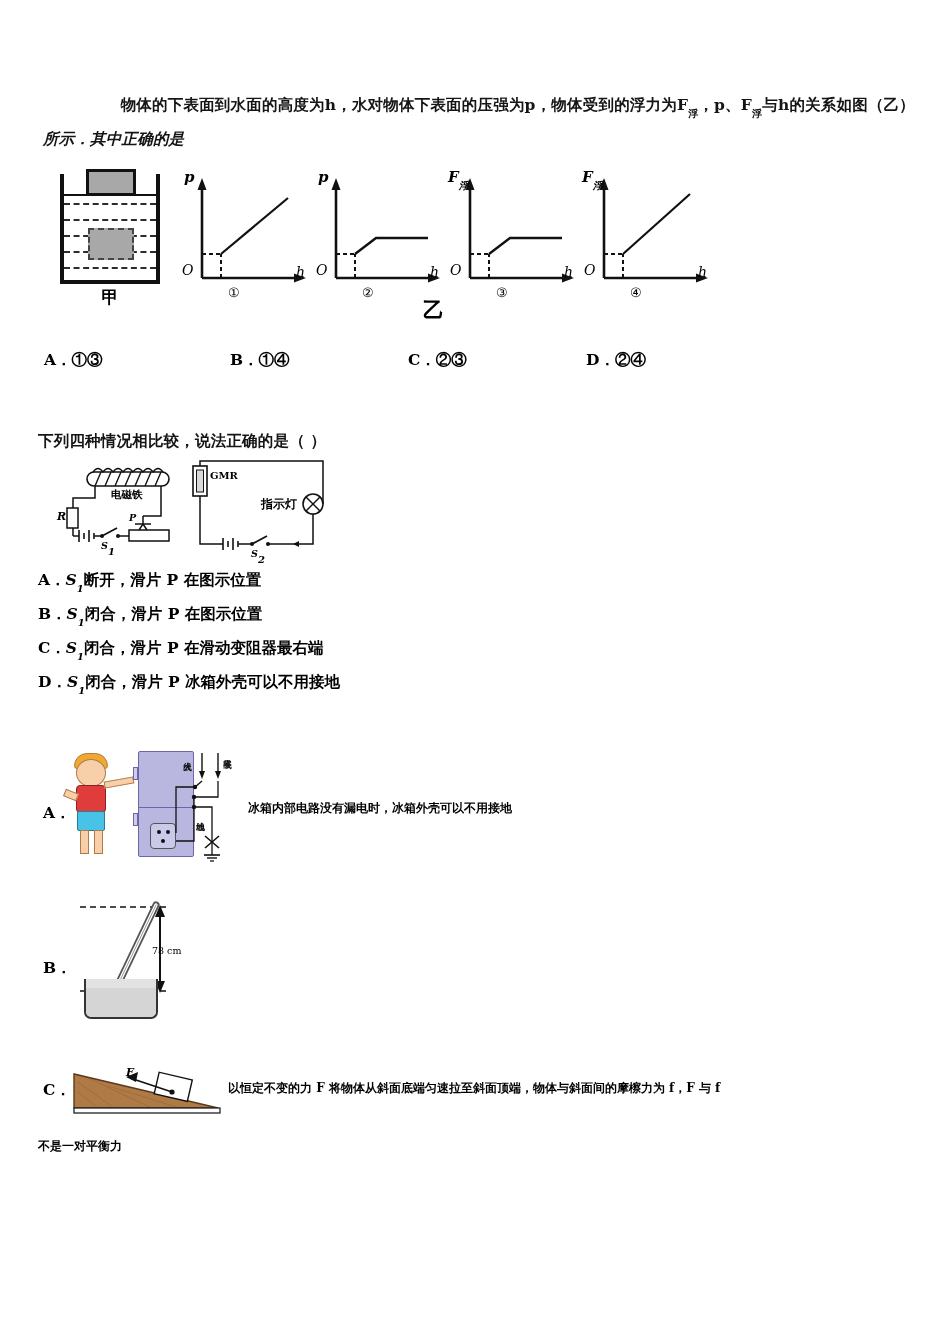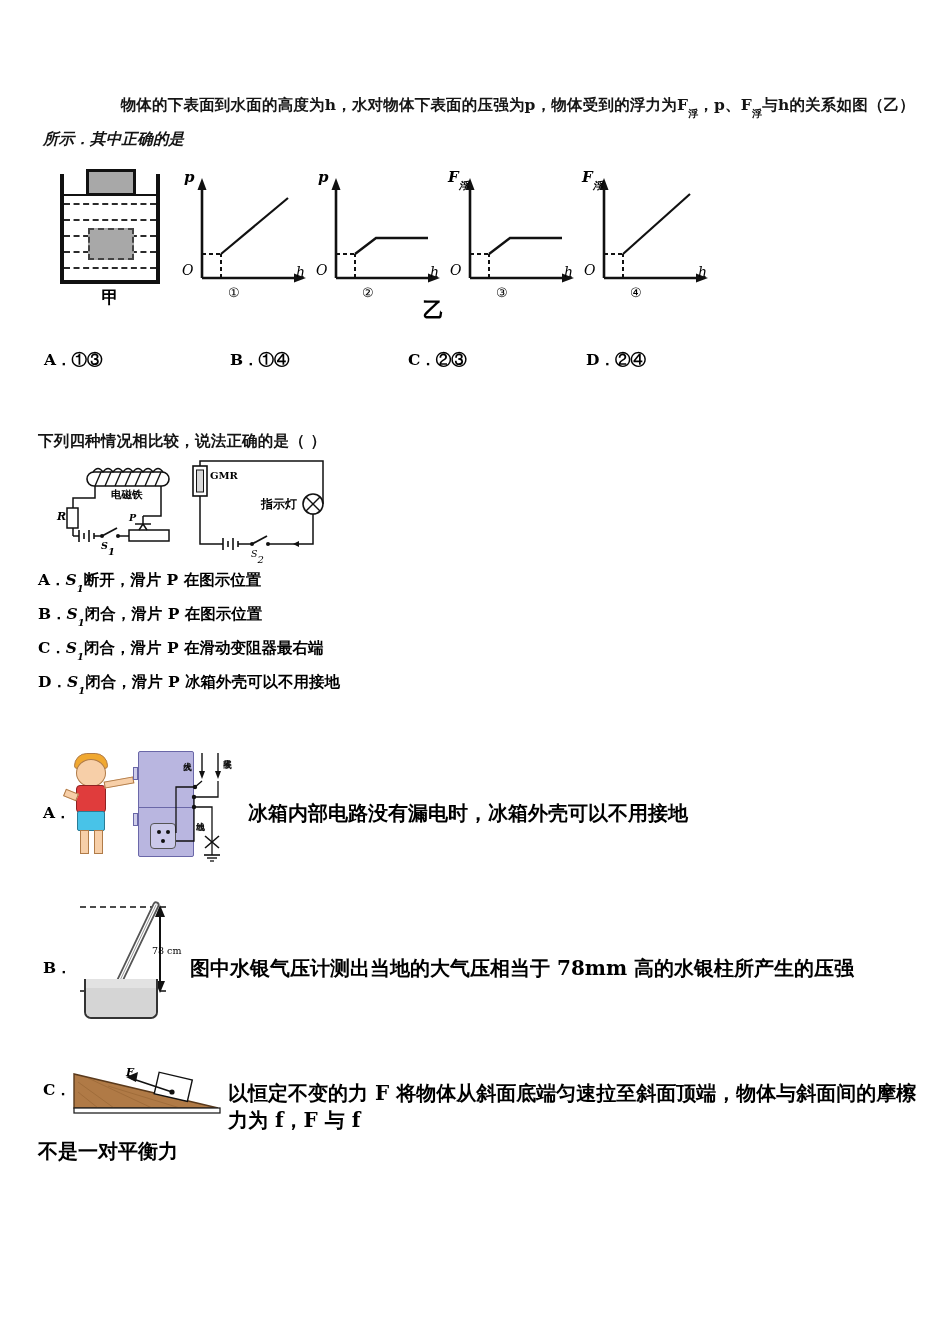--- a/index.html
+++ b/index.html
@@ -143,21 +143,21 @@
   #q5-b-fig  { left: 78px; top: 893px; width: 180px; height: 132px; }
   #q5-b-text { left: 190px; top: 955px; }
 
   
   #q5-c-label { left: 43px; top: 1080px; font-size: 15.5px; font-weight: 700; }
   #q5-c-fig  { left: 68px; top: 1068px; width: 160px; height: 48px; }
   #q5-c-text { left: 228px; top: 1080px; width: 700px; }
   #q5-c-text2 { left: 38px; top: 1138px; }
 
   .opt-text {
-    font-size: 20px; font-weight: 700;
+    font-size: 12px; font-weight: 700;
     font-family: "DejaVu Serif", "Liberation Serif", serif;
   }
 
   
   .fridge-body {
     position: absolute; left: 76px; top: 6px;
     width: 56px; height: 106px;
     background: #b9b6e0;
     border: 1.5px solid #6a67a8;
     border-radius: 2px;
@@ -367,21 +367,21 @@
       <line x1="197" y1="86" x2="212" y2="78" stroke="#111" stroke-width="1.8"></line>
       <circle cx="213" cy="86" r="2" fill="#111"></circle>
       <path d="M213 86 L238 86" fill="none" stroke="#111" stroke-width="1.5"></path>
     </svg>
     <div style="position:absolute;left:2px;top:52px;font-size:11px;font-weight:700;font-style:italic;">R</div>
     <div style="position:absolute;left:56px;top:30px;font-size:10.5px;font-weight:700;">电磁铁</div>
     <div style="position:absolute;left:46px;top:82px;font-size:9.5px;font-weight:700;font-style:italic;"><span>S</span><span class="sub">1</span></div>
     <div style="position:absolute;left:74px;top:54px;font-size:9.5px;font-weight:700;font-style:italic;">P</div>
     <div style="position:absolute;left:155px;top:12px;font-size:10px;font-weight:700;">GMR</div>
     <div style="position:absolute;left:206px;top:38px;font-size:12px;font-weight:700;">指示灯</div>
-    <div style="position:absolute;left:196px;top:90px;font-size:9.5px;font-weight:400;font-style:italic;"><span>S</span><span class="sub">2</span></div>
+    <div style="position:absolute;left:196px;top:90px;font-size:9.5px;font-weight:700;font-style:italic;"><span>S</span><span class="sub">2</span></div>
   </div>
 
   <div class="abs q4opt" id="q4-a">
     <span class="lbl">A．</span><span>S</span><span class="sub">1</span><span class="lbl">断开，滑片 P 在图示位置</span>
   </div>
   <div class="abs q4opt" id="q4-b">
     <span class="lbl">B．</span><span>S</span><span class="sub">1</span><span class="lbl">闭合，滑片 P 在图示位置</span>
   </div>
   <div class="abs q4opt" id="q4-c">
     <span class="lbl">C．</span><span>S</span><span class="sub">1</span><span class="lbl">闭合，滑片 P 在滑动变阻器最右端</span>
@@ -448,21 +448,20 @@
       <line x1="36" y1="100" x2="78" y2="12" stroke="#999" stroke-width="1" stroke-linecap="round"></line>
 
       <line x1="82" y1="18" x2="82" y2="94" stroke="#111" stroke-width="2"></line>
       <polygon points="82,12 77,24 87,24" fill="#111"></polygon>
       <polygon points="82,100 77,88 87,88" fill="#111"></polygon>
     </svg>
     <div class="trough"></div>
     <div class="merc-fill"></div>
     <div class="dimlabel">78 cm</div>
   </div>
-  <div class="abs opt-text" id="q5-b-text">图中水银气压计测出当地的大气压相当于 78mm 高的水银柱所产生的压强</div>
 
   <div class="abs optrow" id="q5-c-label">C．</div>
   <div class="abs" id="q5-c-fig">
     <svg width="160" height="48" viewBox="0 0 160 48">
       <polygon points="6,6 6,40 150,40" fill="#b07a46" stroke="#5a3a1c" stroke-width="1.4"></polygon>
       <g stroke="#8a5a2c" stroke-width="0.8" opacity="0.55">
         <line x1="10" y1="14" x2="46" y2="40"></line>
         <line x1="10" y1="24" x2="30" y2="40"></line>
         <line x1="20" y1="10" x2="84" y2="40"></line>
         <line x1="40" y1="18" x2="112" y2="40"></line>

